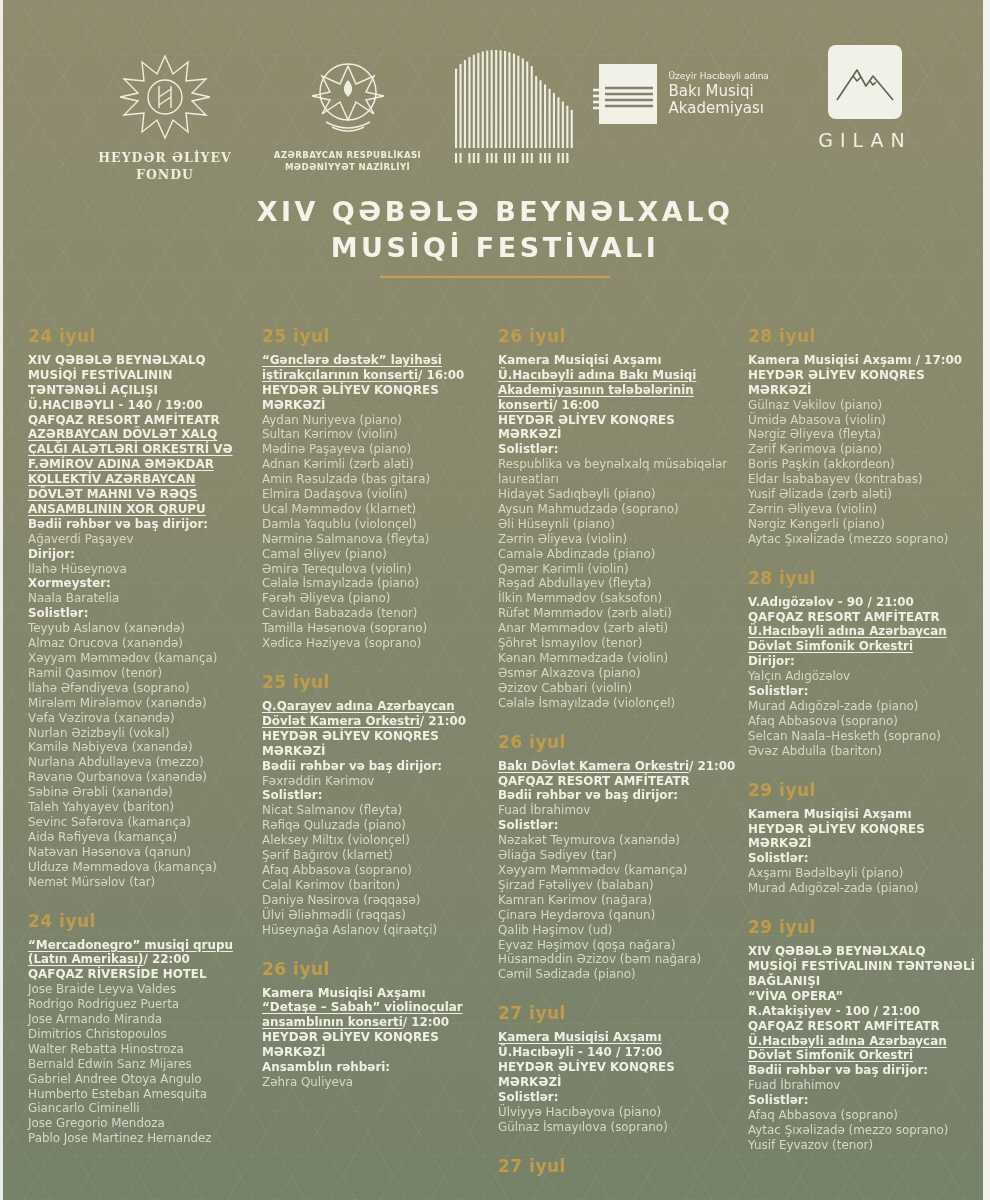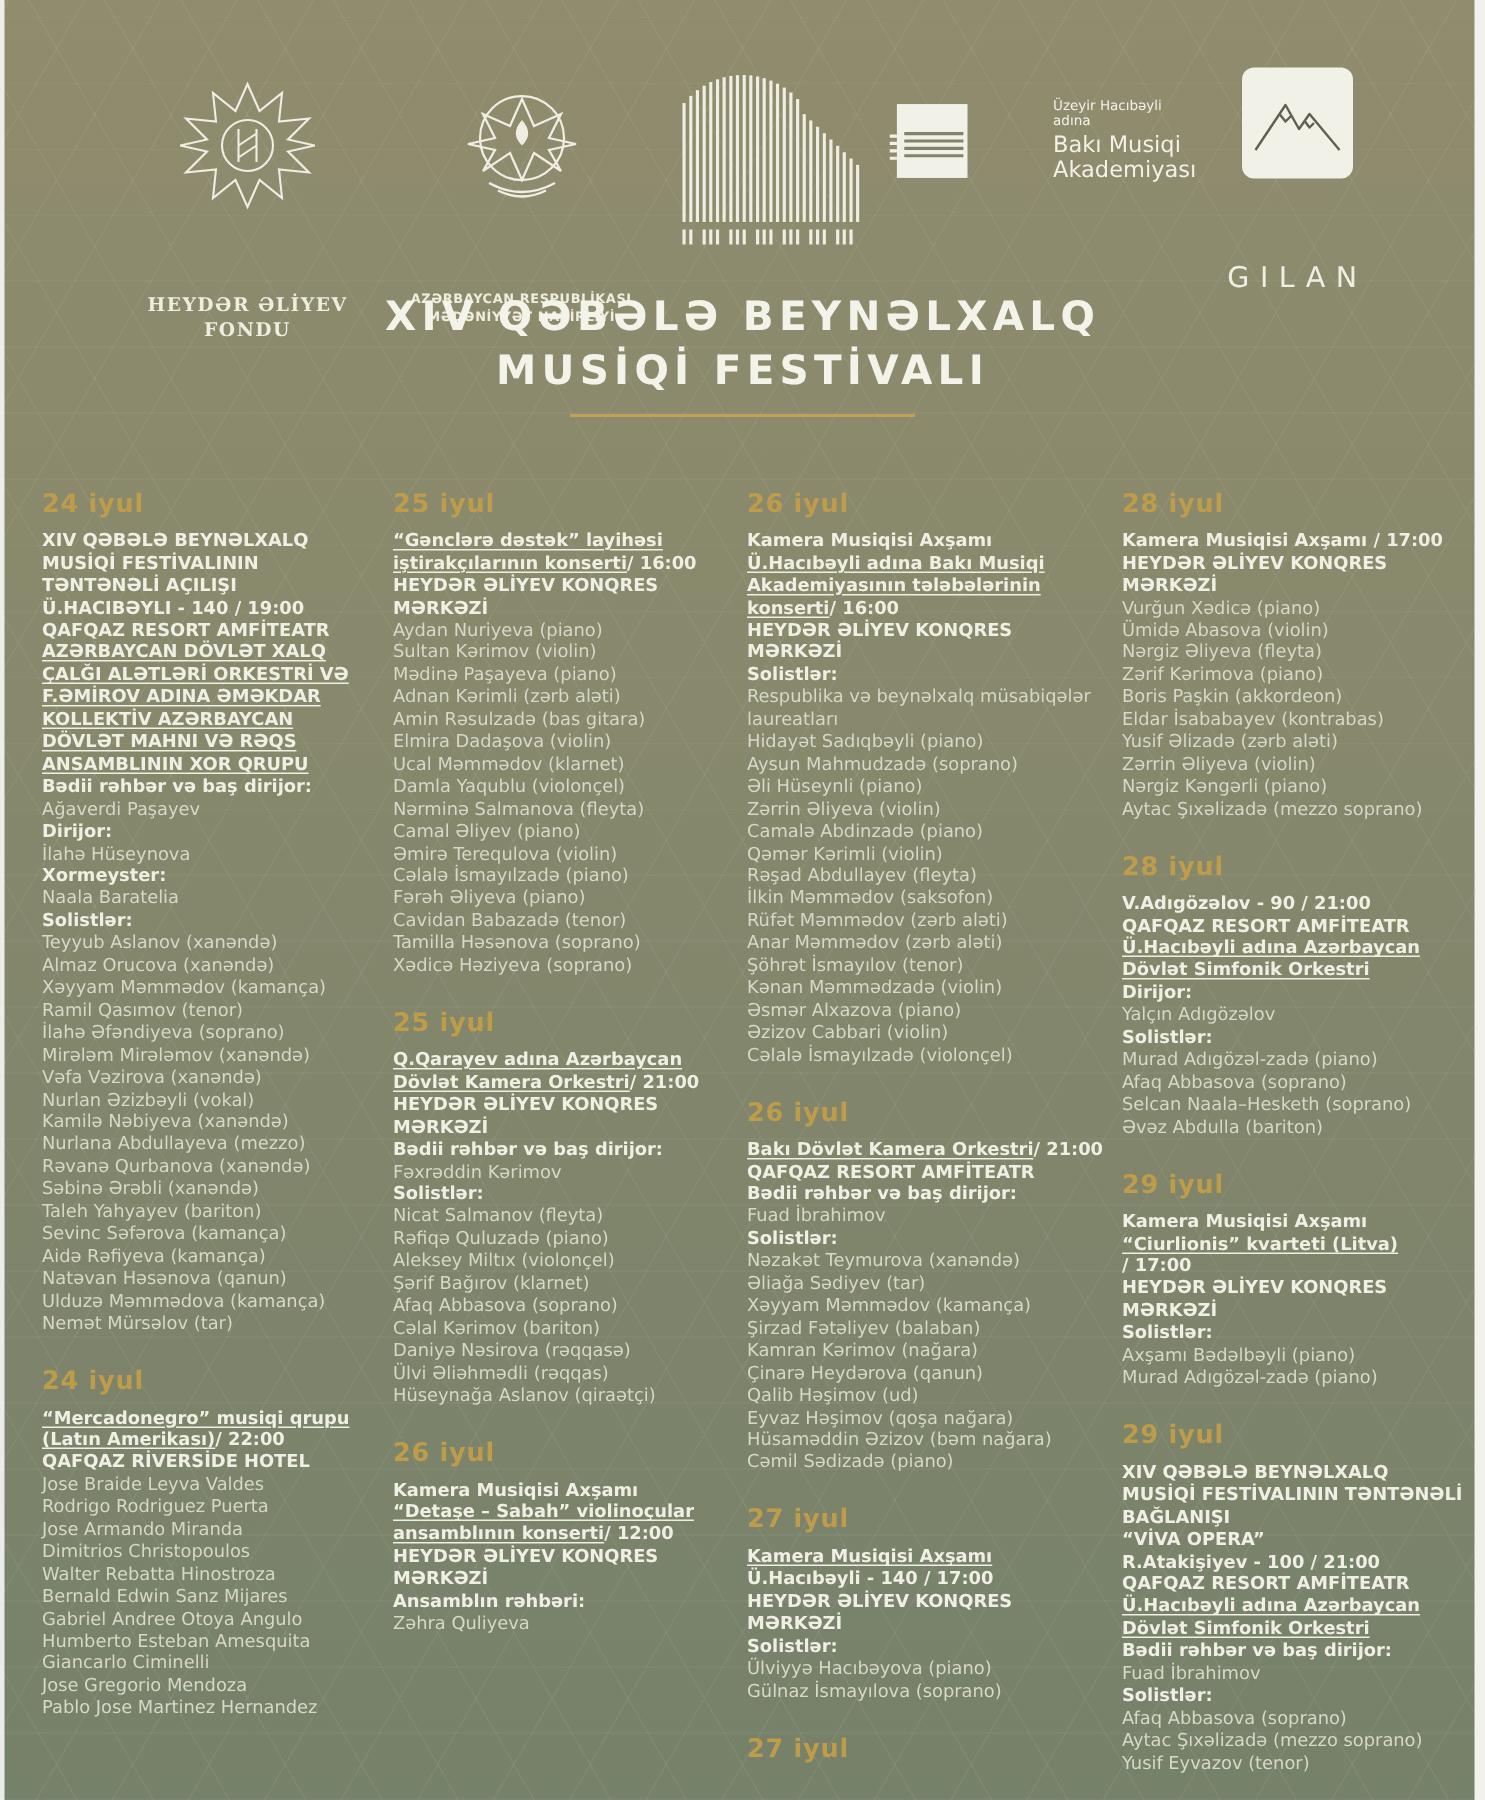--- a/index.html
+++ b/index.html
@@ -18,21 +18,21 @@
       linear-gradient(180deg, #908c6e 0%, #87886c 40%, #76816a 100%);
   }
   .edge-left  { position:absolute; left:0; top:0; width:3px; height:100%; background:rgba(255,255,255,0.85); }
   .edge-right { position:absolute; right:0; top:0; width:7px; height:100%; background:#f2f1ec; }
 
   
   .logos {
     display:flex; align-items:flex-start; justify-content:space-between;
     padding:36px 70px 0 85px; height:180px; box-sizing:border-box;
   }
-  .logo-block { display:flex; flex-direction:column; align-items:center;gap:45px; }
+  .logo-block { display:flex; flex-direction:column; align-items:center; }
   .caption-serif {
     font-family:"DejaVu Serif", serif; font-size:12.5px; font-weight:bold;
     letter-spacing:1px; text-align:center; color:#eeedde; line-height:1.35; margin-top:8px;
   }
   .caption-tiny {
     font-size:8.6px; font-weight:bold; letter-spacing:0.4px; text-align:center;
     color:#eeedde; line-height:1.45; margin-top:7px;
   }
   .academy { flex-direction:row; align-items:center; margin-top:26px; }
   .academy-text { margin-left:12px; color:#f2f1e6; }
@@ -348,21 +348,21 @@
         </section>
         <section class="event">
           <h3 class="date">27 iyul</h3>
         </section>
       </div>
     <div class="col">
         <section class="event">
           <h3 class="date">28 iyul</h3>
           <p class="line b">Kamera Musiqisi Axşamı / 17:00</p>
           <p class="line b">HEYDƏR ƏLİYEV KONQRES MƏRKƏZİ</p>
-          <p class="line n">Vurğun Xədicə (piano)</p>
+          <p class="line n">Gülnaz Vəkilov (piano)</p>
           <p class="line n">Ümidə Abasova (violin)</p>
           <p class="line n">Nərgiz Əliyeva (fleyta)</p>
           <p class="line n">Zərif Kərimova (piano)</p>
           <p class="line n">Boris Paşkin (akkordeon)</p>
           <p class="line n">Eldar İsababayev (kontrabas)</p>
           <p class="line n">Yusif Əlizadə (zərb aləti)</p>
           <p class="line n">Zərrin Əliyeva (violin)</p>
           <p class="line n">Nərgiz Kəngərli (piano)</p>
           <p class="line n">Aytac Şıxəlizadə (mezzo soprano)</p>
         </section>
@@ -375,21 +375,20 @@
           <p class="line n">Yalçın Adıgözəlov</p>
           <p class="line b">Solistlər:</p>
           <p class="line n">Murad Adıgözəl-zadə (piano)</p>
           <p class="line n">Afaq Abbasova (soprano)</p>
           <p class="line n">Selcan Naala–Hesketh (soprano)</p>
           <p class="line n">Əvəz Abdulla (bariton)</p>
         </section>
         <section class="event">
           <h3 class="date">29 iyul</h3>
           <p class="line b">Kamera Musiqisi Axşamı</p>
-          <p class="line bu">“Ciurlionis” kvarteti (Litva)<span class="time"> / 17:00</span></p>
           <p class="line b">HEYDƏR ƏLİYEV KONQRES MƏRKƏZİ</p>
           <p class="line b">Solistlər:</p>
           <p class="line n">Axşamı Bədəlbəyli (piano)</p>
           <p class="line n">Murad Adıgözəl-zadə (piano)</p>
         </section>
         <section class="event">
           <h3 class="date">29 iyul</h3>
           <p class="line b">XIV QƏBƏLƏ BEYNƏLXALQ MUSİQİ FESTİVALININ TƏNTƏNƏLİ BAĞLANIŞI</p>
           <p class="line b">“VİVA OPERA”</p>
           <p class="line b">R.Atakişiyev - 100 / 21:00</p>

